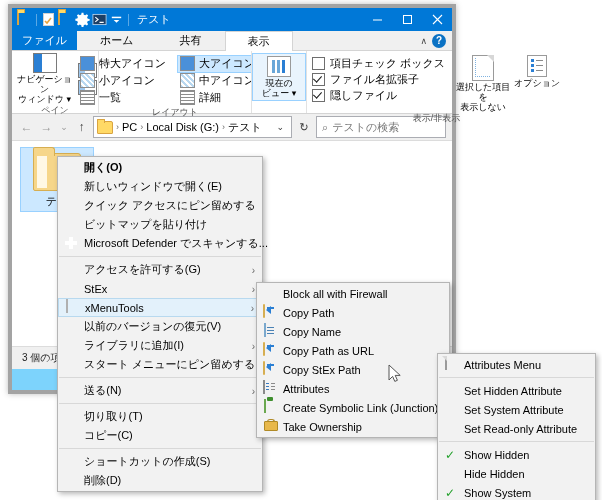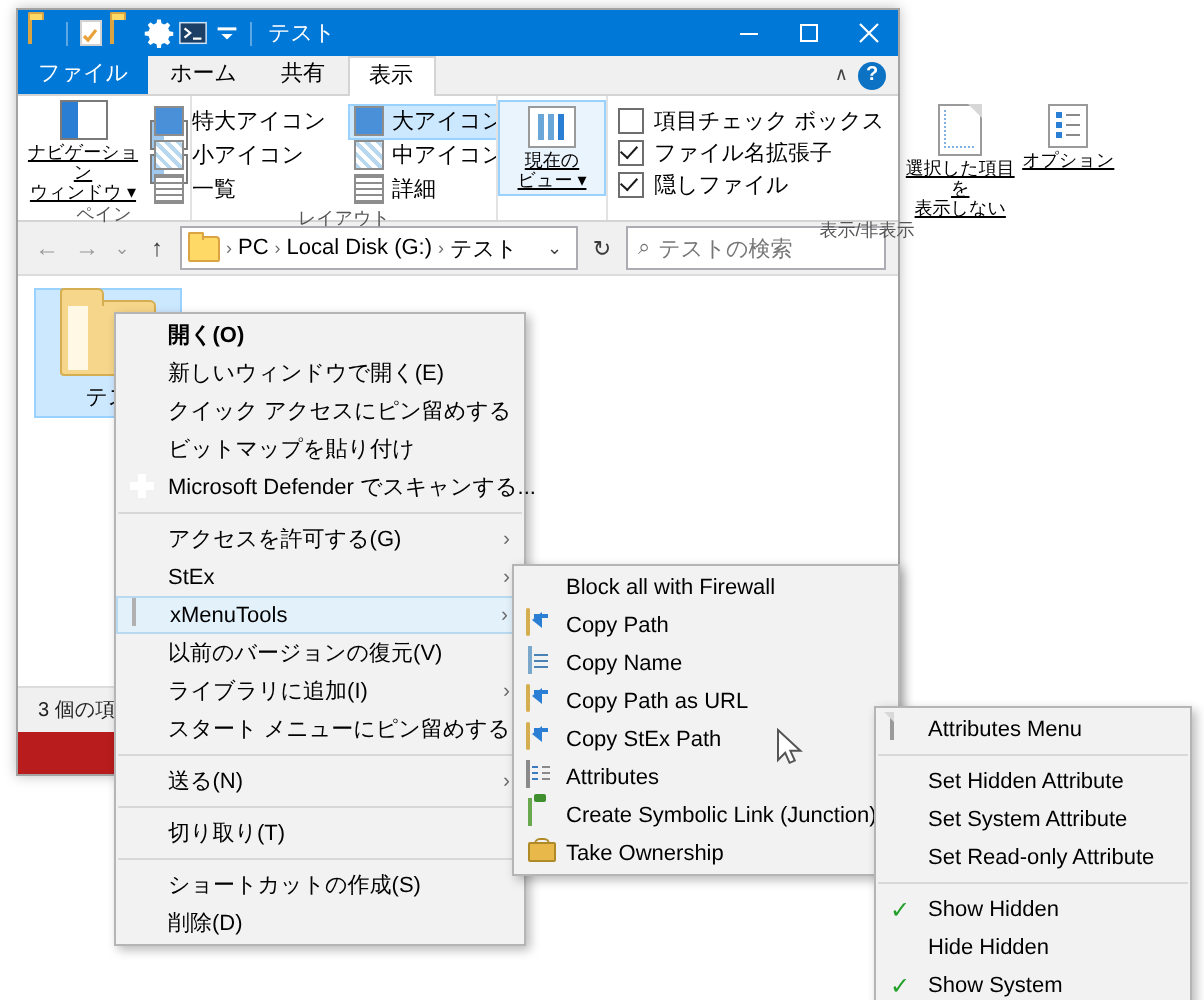--- a/index.html
+++ b/index.html
@@ -8,21 +8,21 @@
     background:#ffffff;
     font-family:"Liberation Sans","DejaVu Sans",sans-serif;
     font-size:11px;color:#000;
     -webkit-font-smoothing:antialiased;
   }
   #root{position:relative;width:602px;height:500px;}
 
   
   .window{
     position:absolute;left:8px;top:4px;width:440px;height:382px;
-    background:#b91c1c;border:1px solid #a3a3a3;
+    background:#7dd3fc;border:4px solid #a3a3a3;
     box-shadow:0 0 6px rgba(0,0,0,.25);
   }
   
   .titlebar{
     height:23px;background:#0078d7;position:relative;
     display:flex;align-items:center;
   }
   .qat{display:flex;align-items:center;gap:2px;padding-left:5px;}
   .qicon{width:15px;height:15px;position:relative;display:inline-block;}
   .sep-v{width:1px;height:12px;background:#5ba8e5;margin:0 2px;}
@@ -36,42 +36,42 @@
     border-radius:1px 2px 1px 1px;position:relative;
   }
   .folder:before{
     content:"";position:absolute;left:-1px;top:-3px;width:6px;height:3px;
     background:#ffd966;border:1px solid #d9a441;border-bottom:none;border-radius:1px 1px 0 0;
   }
 
   
   .tabs{height:19px;background:#f0f0f0;display:flex;align-items:flex-end;border-bottom:1px solid #d4d4d4;}
   .tab{
-    height:19px;line-height:19px;padding:0 10px;font-size:11px;color:#000;
+    height:19px;line-height:19px;padding:0 22px;font-size:11px;color:#000;
     border:1px solid transparent;border-bottom:none;
   }
   .tab.file{background:#0078d7;color:#fff;padding:0 9px;}
   .tab.active{background:#fff;border-color:#d4d4d4;position:relative;top:1px;}
   .tabs-right{margin-left:auto;display:flex;align-items:center;gap:5px;padding-right:6px;height:19px;}
   .chev{font-size:9px;color:#444;}
   .help{
     width:14px;height:14px;border-radius:50%;background:#0b72c4;color:#fff;
     font-size:10px;line-height:14px;text-align:center;font-weight:bold;
   }
 
   
   .ribbon{height:62px;background:#fff;border-bottom:1px solid #d4d4d4;display:flex;position:relative;}
   .rgroup{position:relative;height:62px;display:flex;flex-direction:column;align-items:center;}
   .rgroup + .rgroup{border-left:1px solid #e2e2e2;}
   .rgroup .gcontent{flex:1;display:flex;align-items:center;padding:2px 5px 0;}
   .glabel{font-size:9px;color:#555;text-align:center;height:12px;line-height:12px;width:100%;}
 
   .bigbtn{display:flex;flex-direction:column;align-items:center;justify-content:center;width:62px;}
   .bigbtn .bi{margin-bottom:1px;}
-  .bigbtn .bt{font-size:9px;line-height:10px;text-align:center;color:#000;text-decoration:underline;}
+  .bigbtn .bt{font-size:9px;line-height:10px;text-align:center;color:#000;}
 
   .navpane-ico{width:22px;height:18px;border:1px solid #7a7a7a;display:flex;background:#fff;}
   .navpane-ico i{display:block;width:8px;height:100%;background:#2a7fd4;}
   .smallpane{width:17px;height:13px;border:1px solid #7a7a7a;background:#fff;display:flex;margin:1px 0;}
   .smallpane i{display:block;width:6px;height:100%;background:#9fc8ee;}
 
   .layoutgrid{display:grid;grid-template-columns:auto auto;grid-auto-rows:17px;align-items:center;column-gap:8px;}
   .lopt{display:flex;align-items:center;gap:4px;font-size:11px;white-space:nowrap;padding:0 3px;height:16px;}
   .lopt.sel{background:#cce8ff;border:1px solid #99d1ff;padding:0 2px;}
   .lico{width:13px;height:13px;border:1px solid #8d8d8d;background:#fcfcfc;display:block;}
@@ -418,20 +418,23 @@
       </div>
     <div class="msep"></div>
     <div class="mi">
         <span>送る(N)</span>
         <span class="arrow">›</span>
       </div>
     <div class="msep"></div>
     <div class="mi">
         <span>切り取り(T)</span>
       </div>
+    <div class="mi">
+        <span>コピー(C)</span>
+      </div>
     <div class="msep"></div>
     <div class="mi">
         <span>ショートカットの作成(S)</span>
       </div>
     <div class="mi">
         <span>削除(D)</span>
       </div>
 
   </div>
 

